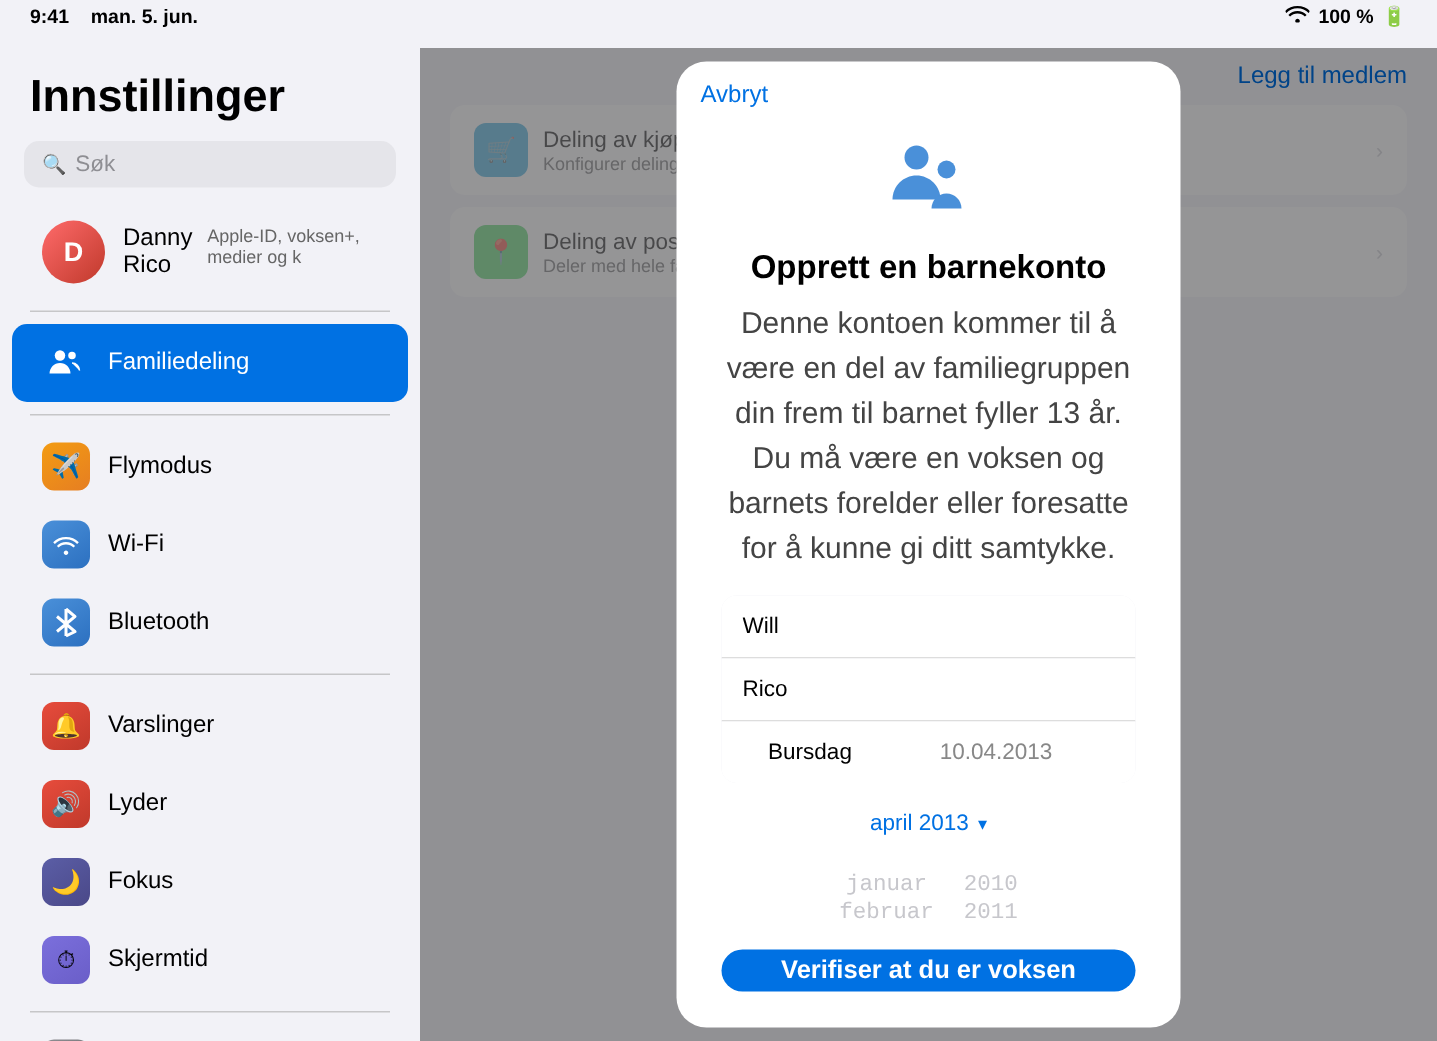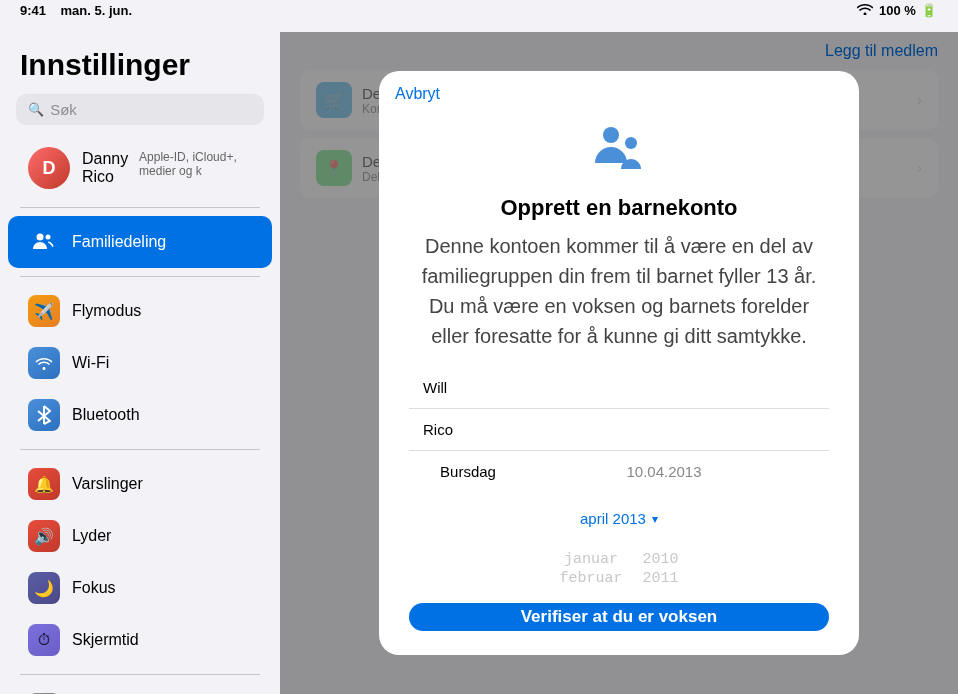--- a/index.html
+++ b/index.html
@@ -184,21 +184,21 @@
       background: rgba(0,0,0,0.4);
       display: flex;
       align-items: center;
       justify-content: center;
       z-index: 100;
     }
 
     .modal {
       background: #fff;
       border-radius: 20px;
-      width: 480px;
+      width: 336px;
       padding: 0;
       overflow: hidden;
       position: relative;
     }
 
     .modal-header {
       display: flex;
       align-items: center;
       padding: 14px 16px 0 16px;
     }
@@ -372,21 +372,21 @@
       <span class="search-bar-icon">🔍</span>
       <span class="search-bar-text">Søk</span>
     </div>
 
     <div class="profile-item">
       <div class="profile-avatar">
         <span>D</span>
       </div>
       <div class="profile-info">
         <span class="profile-name">Danny Rico</span>
-        <span class="profile-sub">Apple-ID, iCloud+, medier og k</span>
+        <span class="profile-sub">Apple-ID, voksen+, medier og k</span>
       </div>
     </div>
 
     <div class="sidebar-divider"></div>
 
     <div class="sidebar-item active">
       <div class="sidebar-item-icon">
         <svg width="24" height="24" viewBox="0 0 24 24" fill="none">
           <circle cx="8" cy="7" r="3.5" fill="white"></circle>
           <circle cx="16" cy="7" r="2.5" fill="white"></circle>

